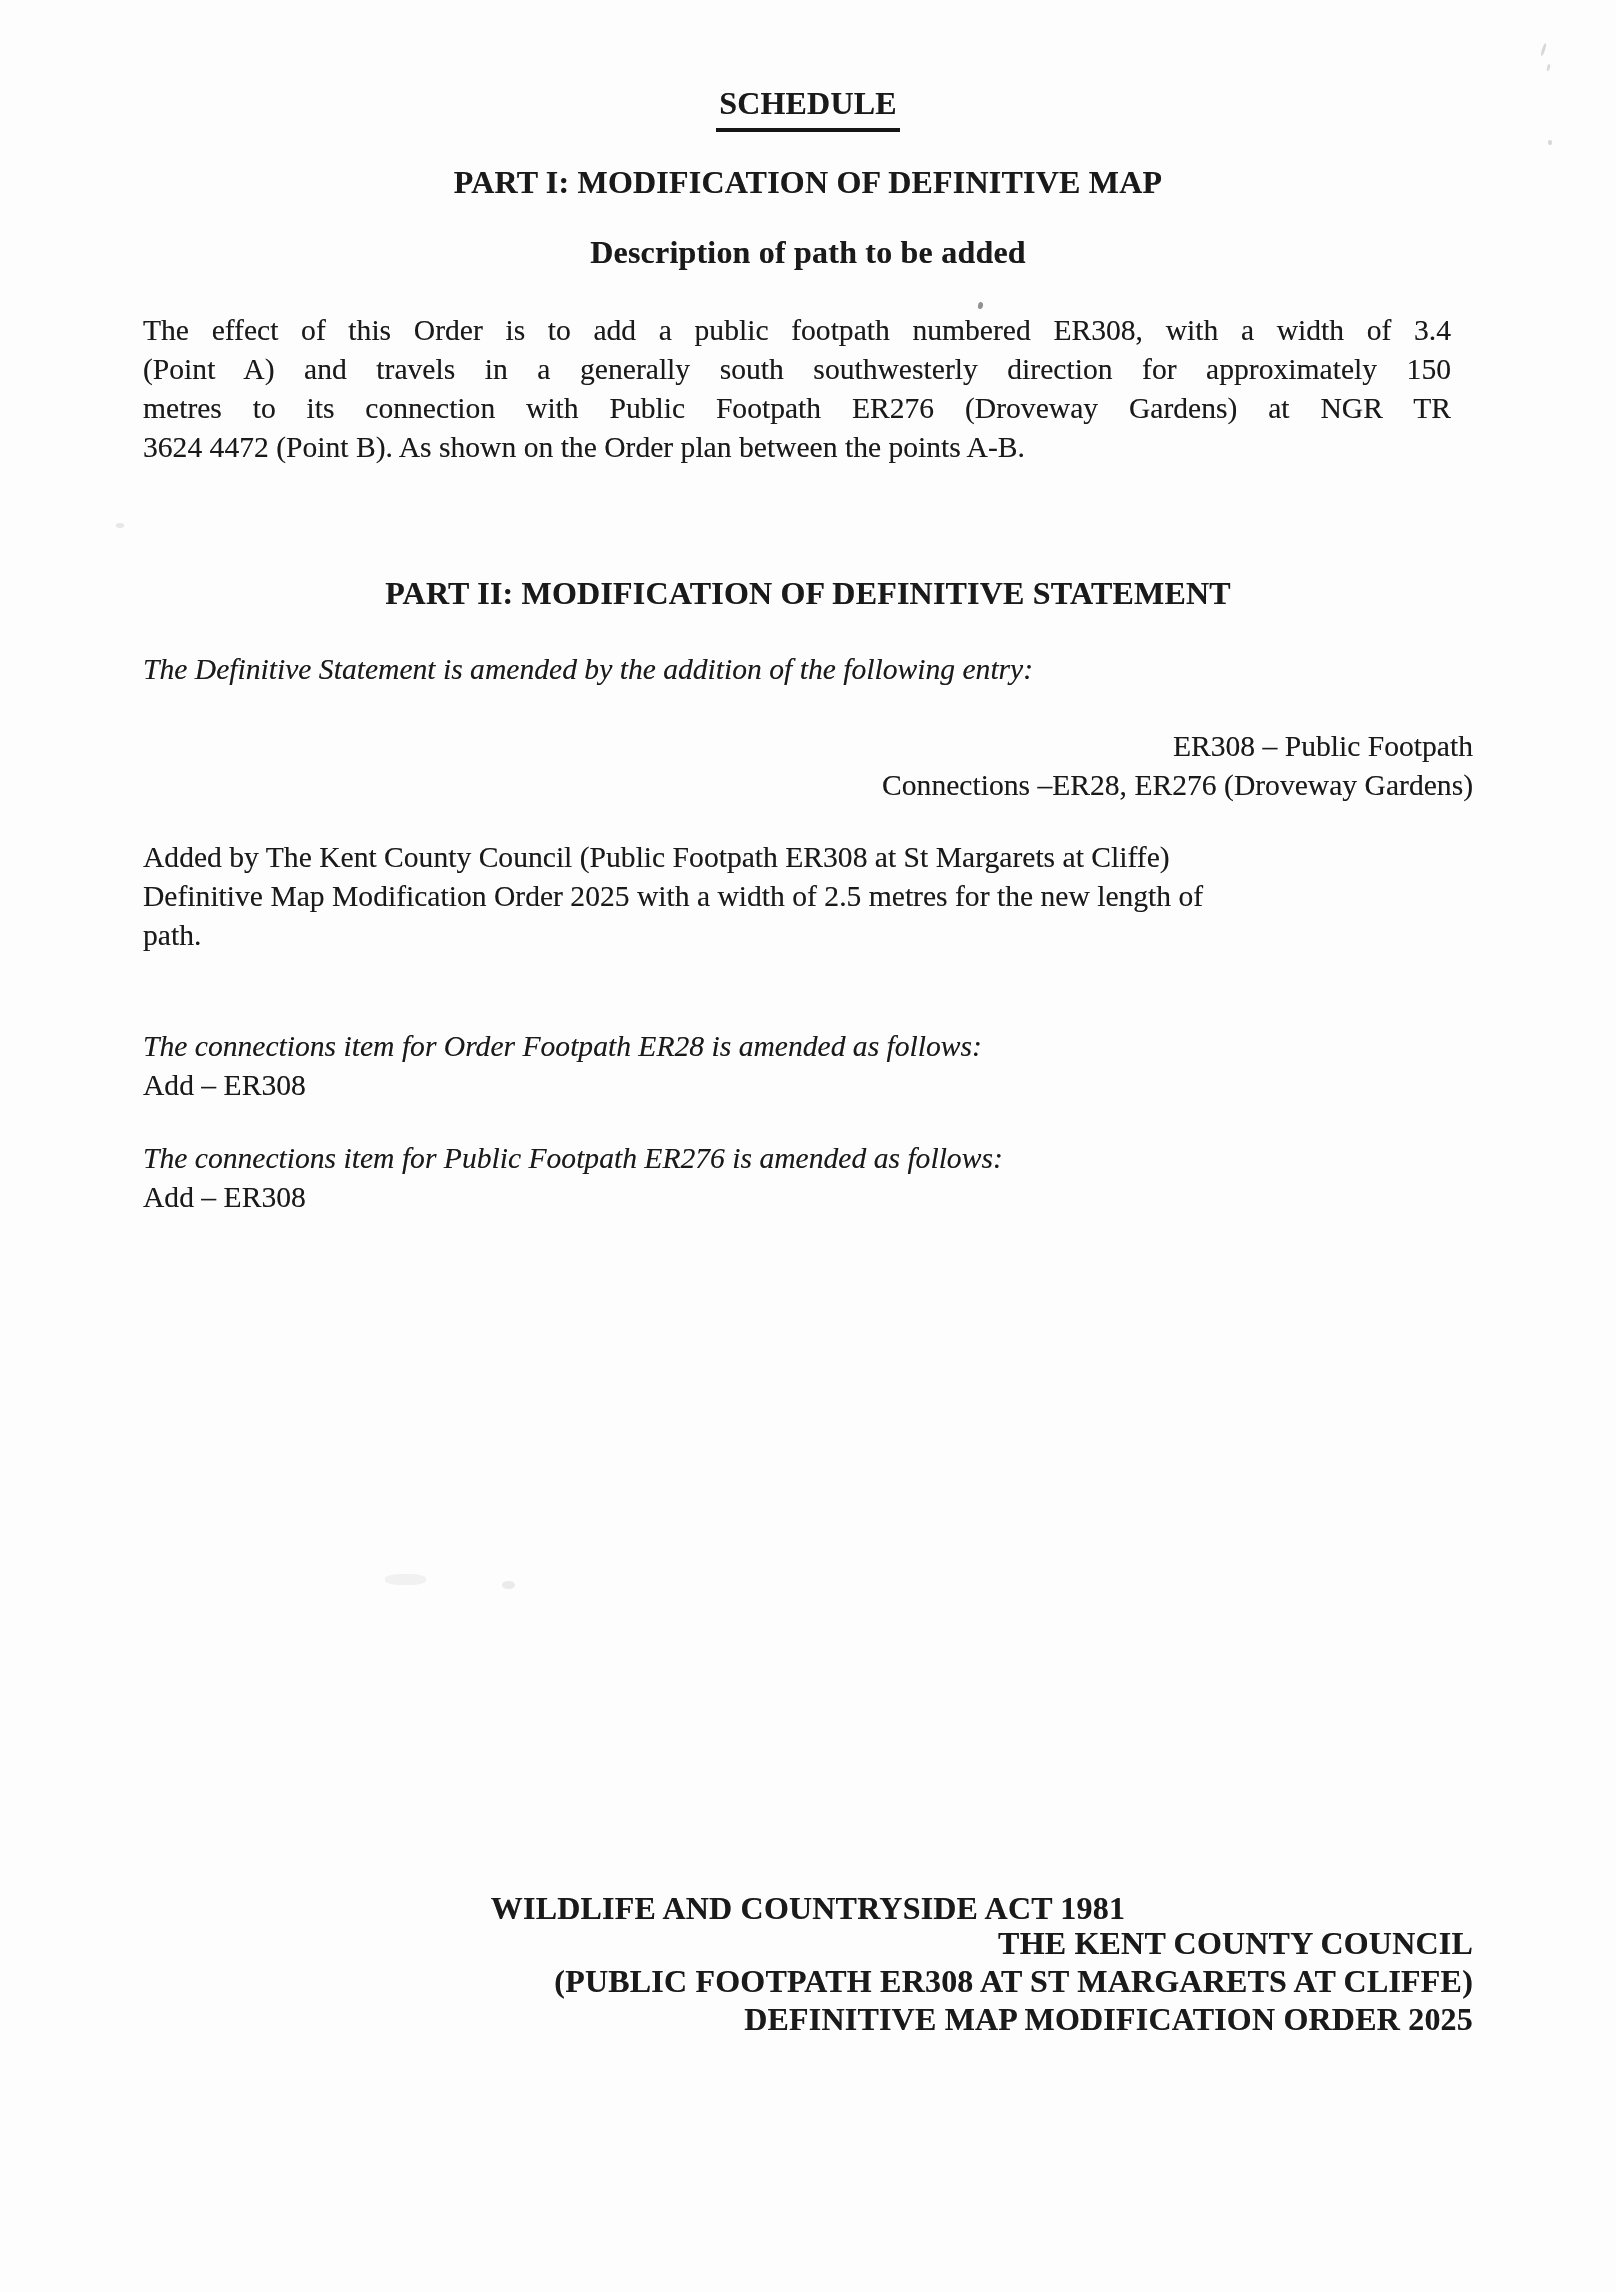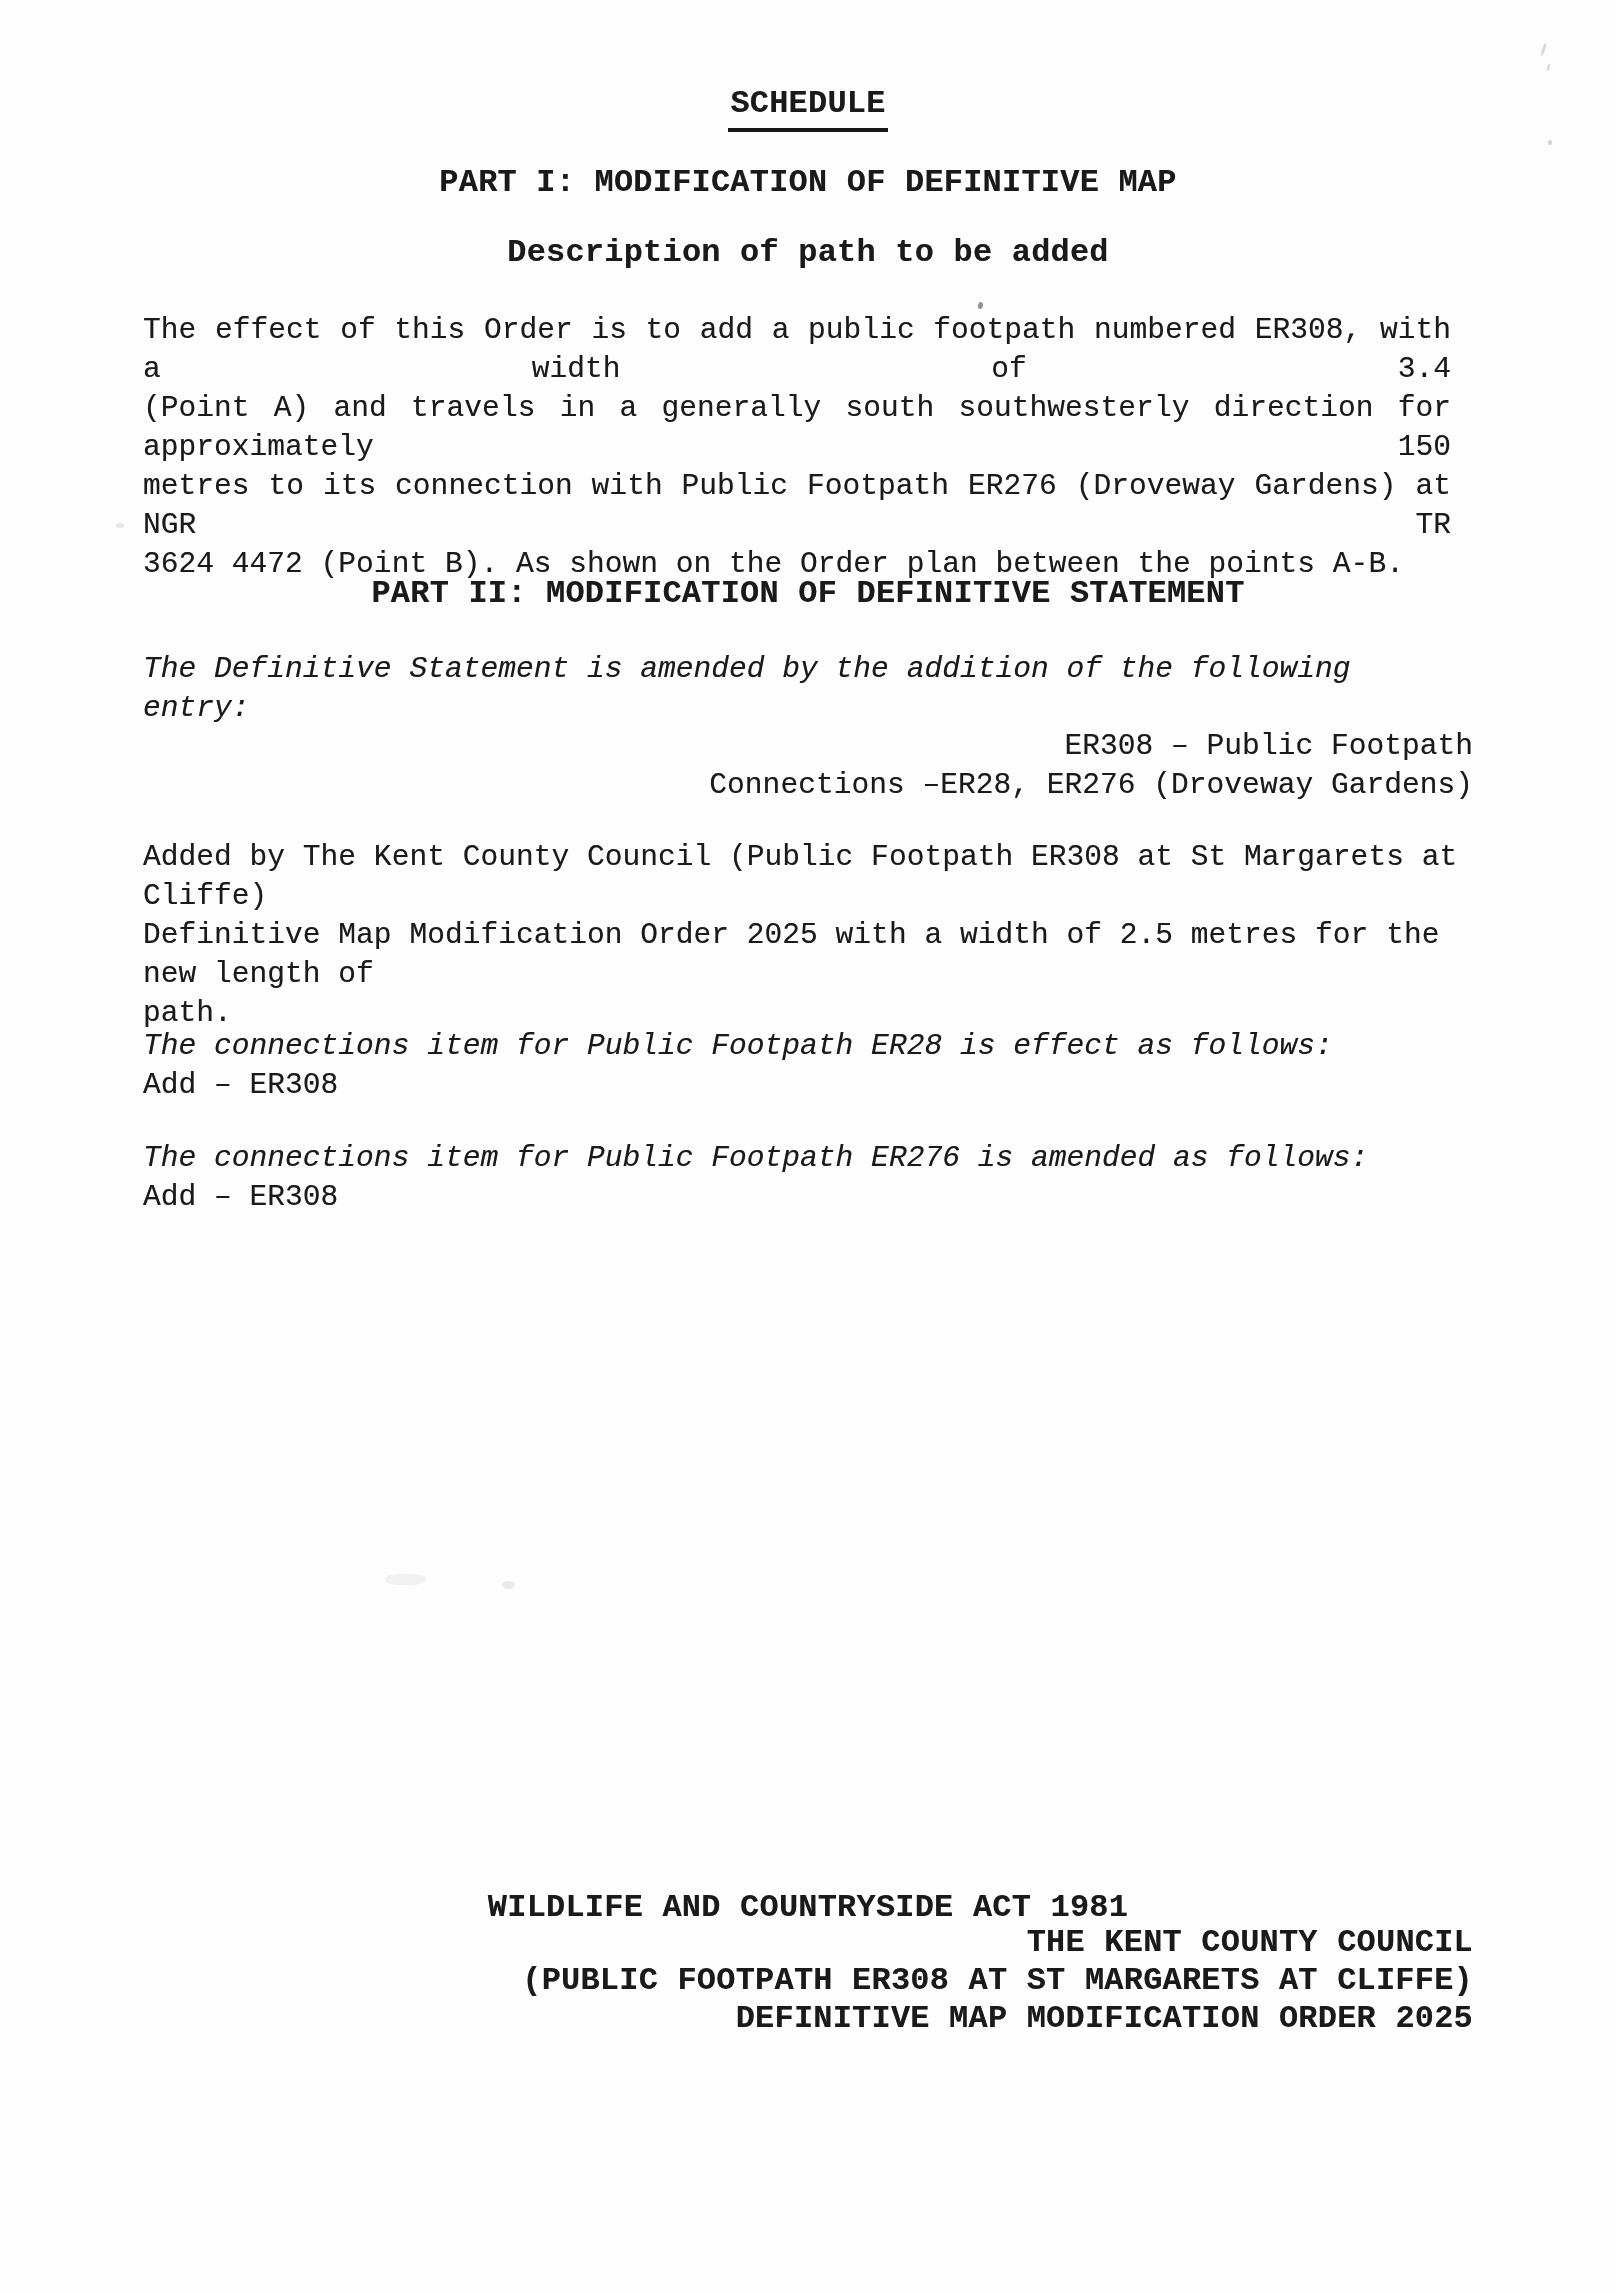--- a/index.html
+++ b/index.html
@@ -7,21 +7,21 @@
     padding: 0;
     background: #e8e8e8;
   }
   .page {
     position: relative;
     width: 1617px;
     height: 2293px;
     margin: 0 auto;
     background: #fdfdfd;
     overflow: hidden;
-    font-family: Liberation Mono, monospace;
+    font-family: Liberation Serif, serif;
     color: #1a1a1a;
     text-shadow: 0 0 0.5px rgba(25,25,25,0.45);
   }
   .block {
     position: absolute;
     left: 143px;
     width: 1330px;
   }
   .centered { text-align: center; }
   .heading {
@@ -92,21 +92,21 @@
     <div>Connections –ER28, ER276 (Droveway Gardens)</div>
   </div>
 
   <div class="block body-text" style="top: 838px;">
     <div>Added by The Kent County Council (Public Footpath ER308 at St Margarets at Cliffe)</div>
     <div>Definitive Map Modification Order 2025 with a width of 2.5 metres for the new length of</div>
     <div>path.</div>
   </div>
 
   <div class="block body-text" style="top: 1027px;">
-    <div class="italic">The connections item for Public Footpath ER28 is effect as follows:</div>
+    <div class="italic">The connections item for Order Footpath ER28 is amended as follows:</div>
     <div>Add – ER308</div>
   </div>
 
   <div class="block body-text" style="top: 1139px;">
     <div class="italic">The connections item for Public Footpath ER276 is amended as follows:</div>
     <div>Add – ER308</div>
   </div>
 
   <div class="block centered footer-heading" style="top: 1889px;">WILDLIFE AND COUNTRYSIDE ACT 1981</div>
 

